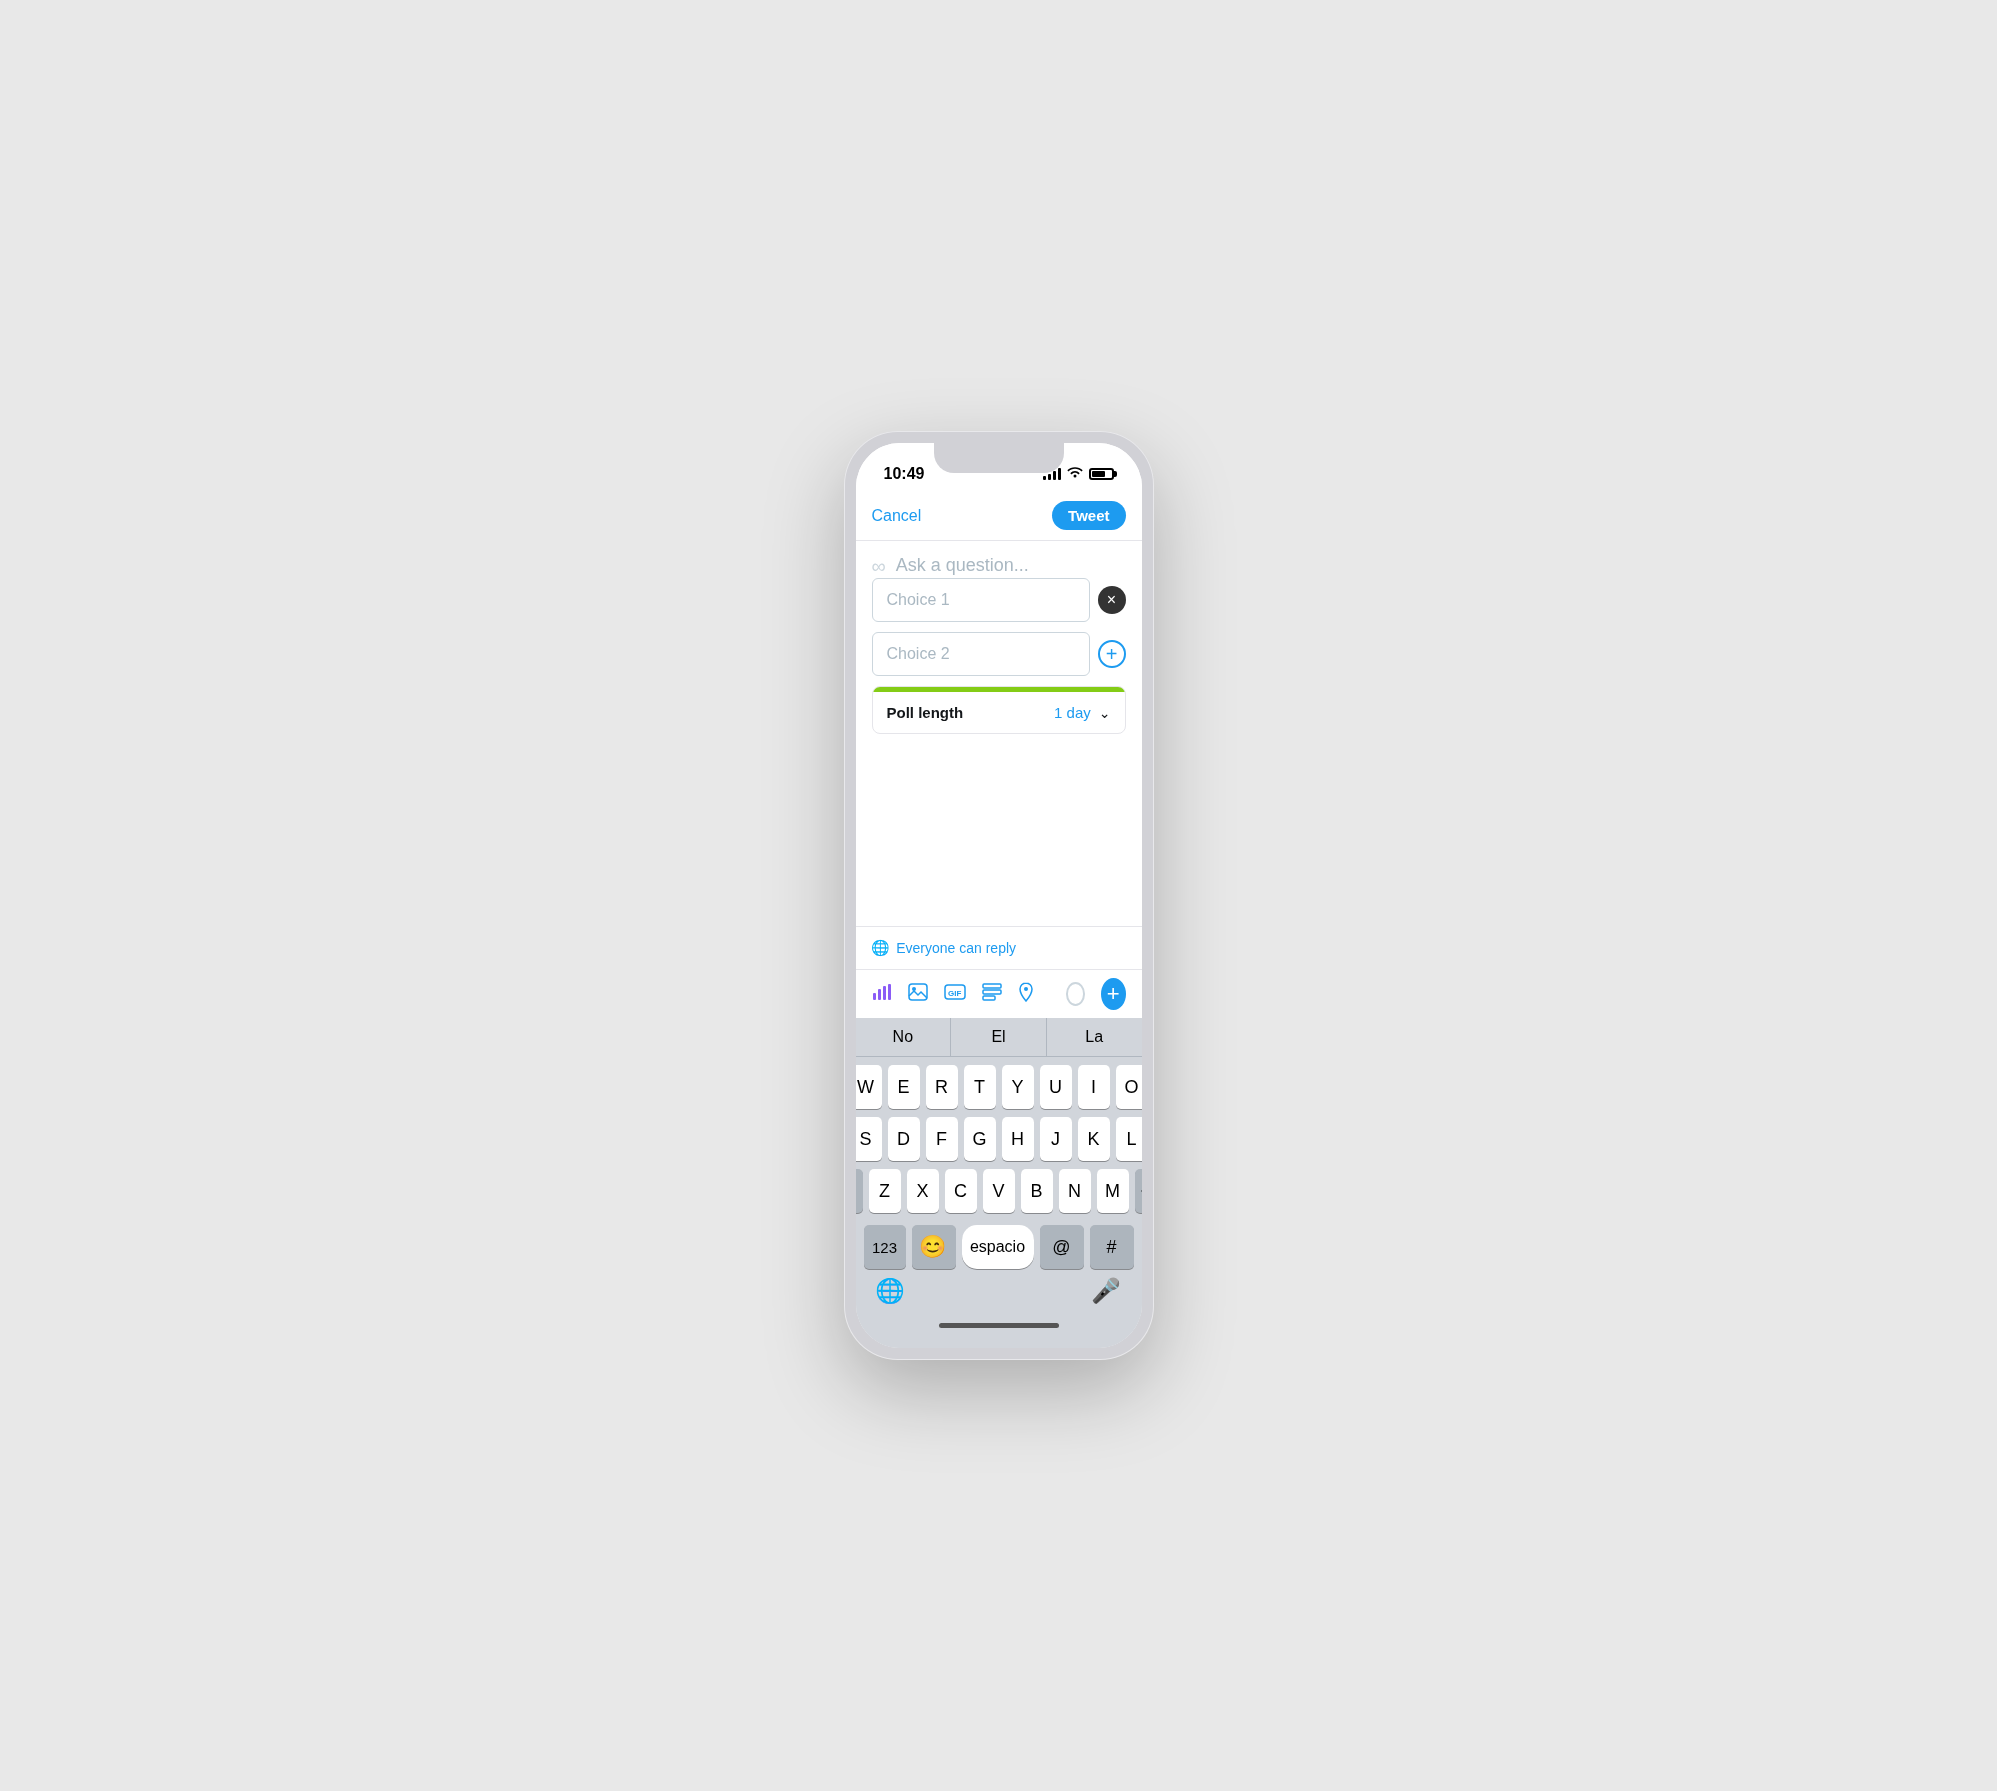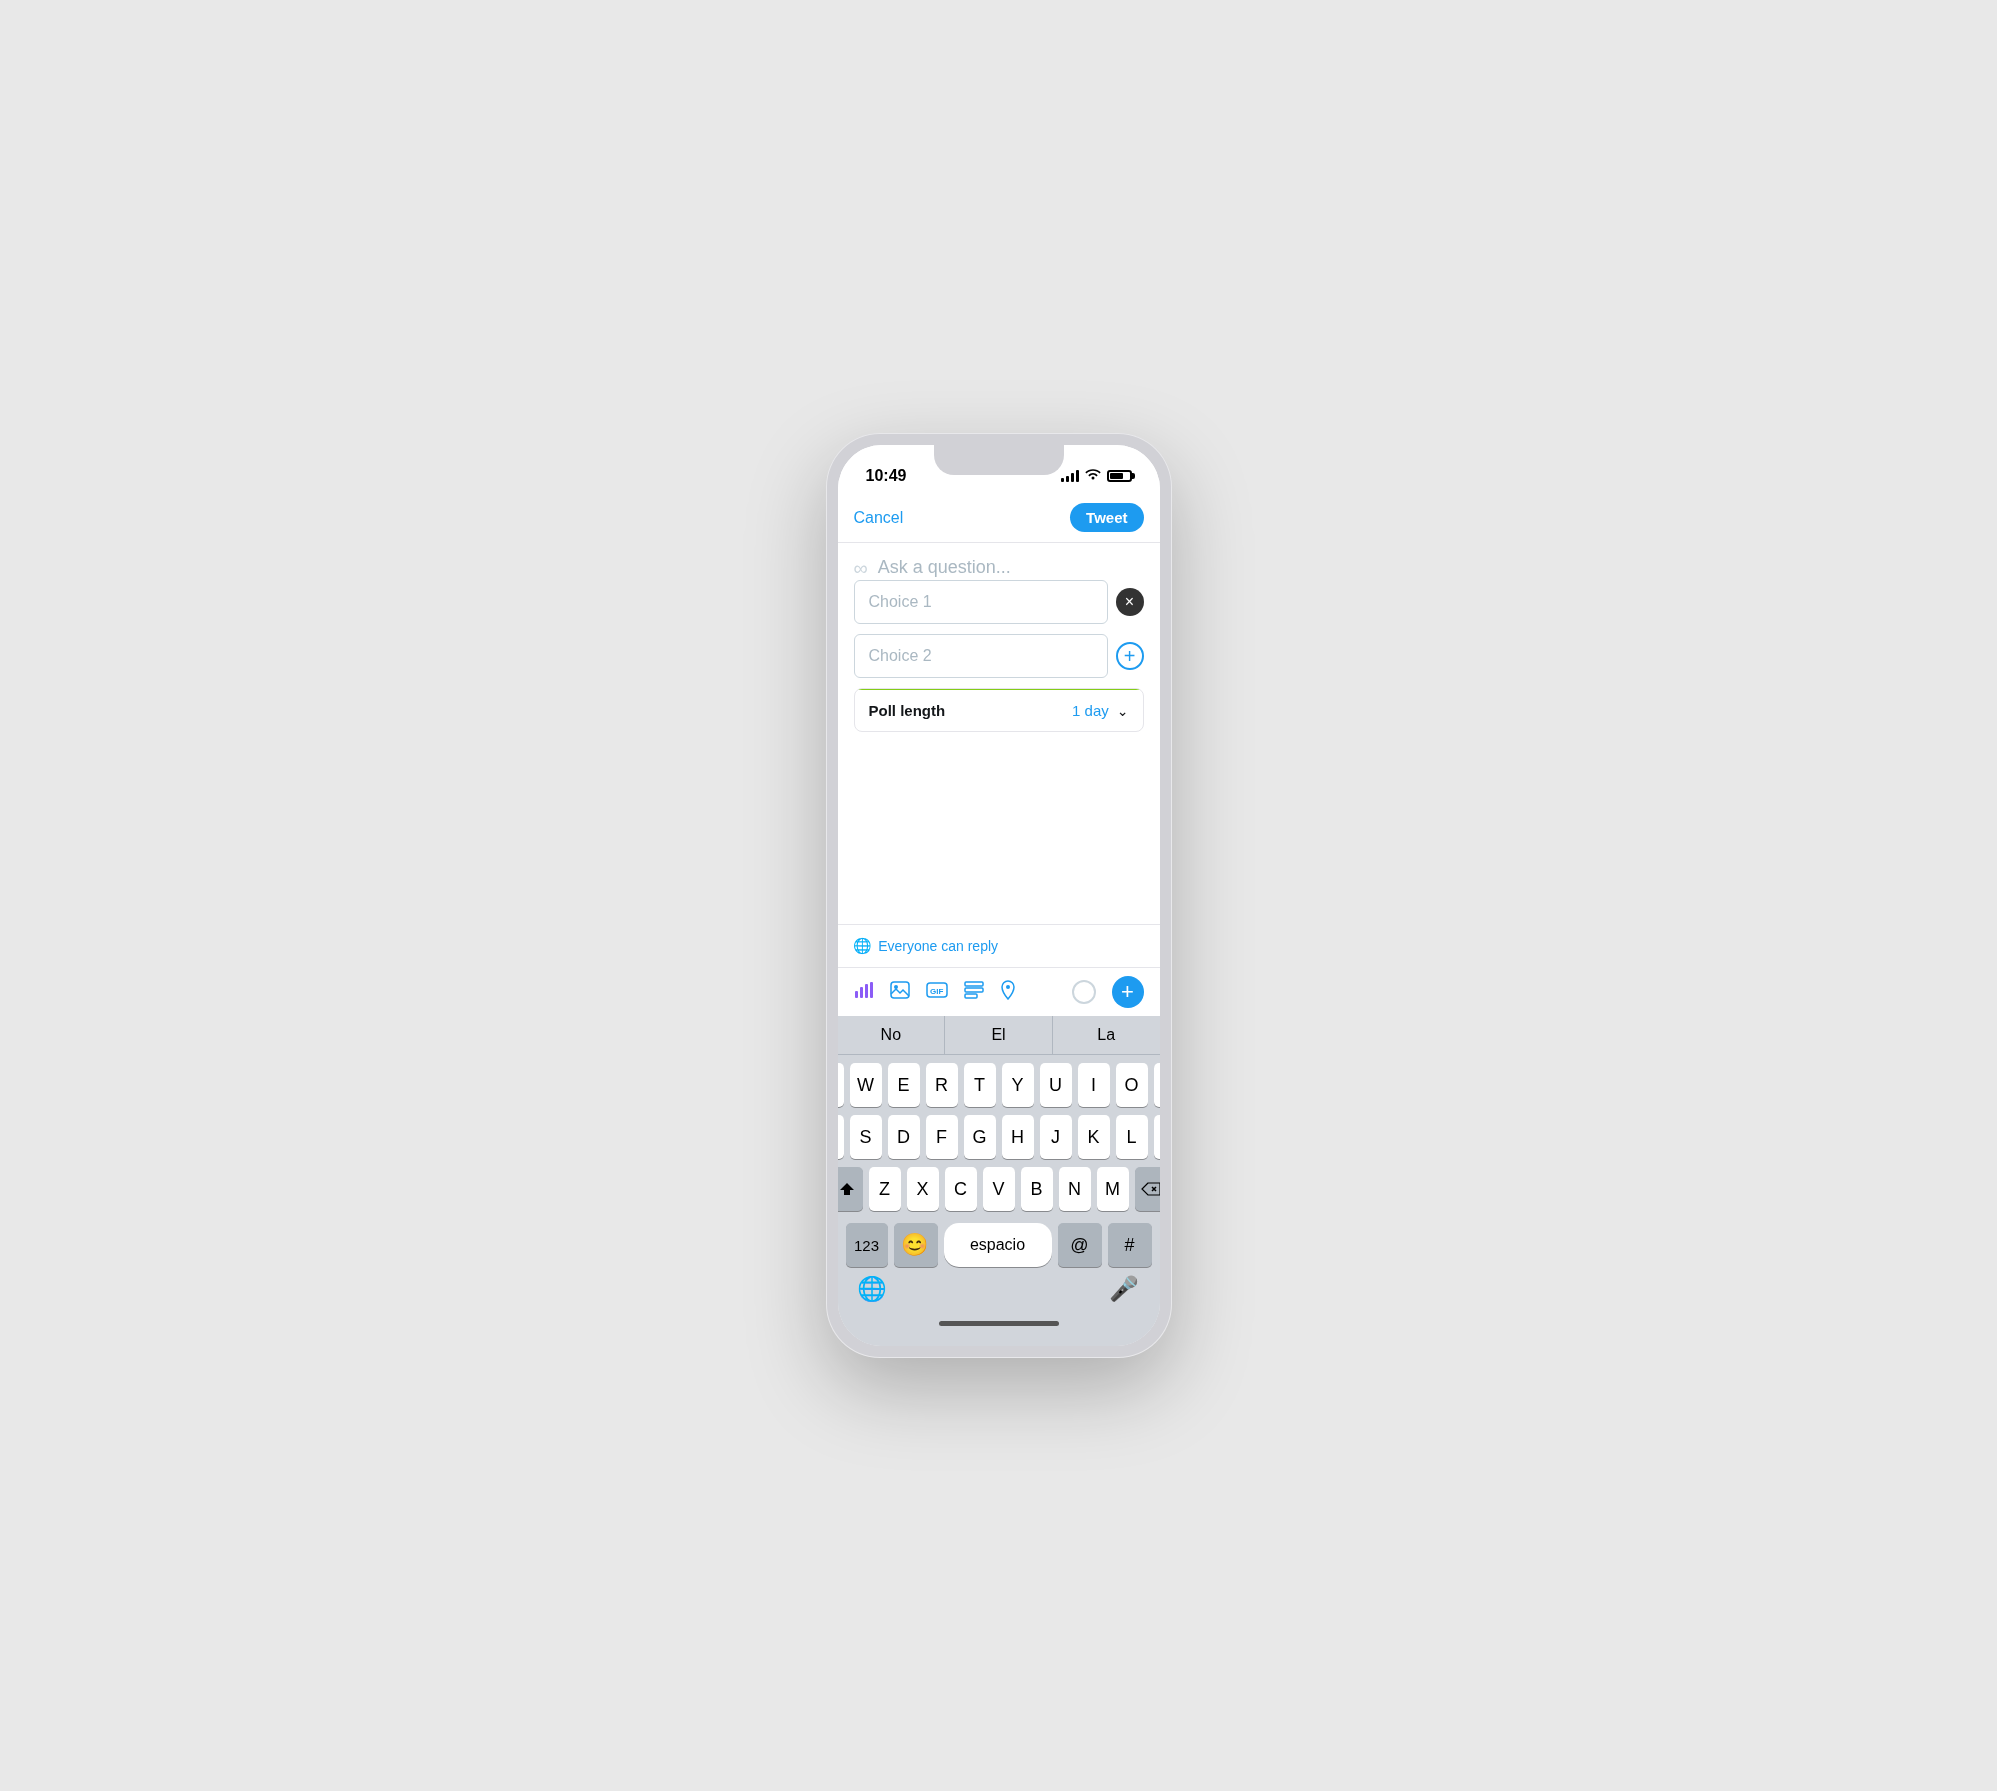--- a/index.html
+++ b/index.html
@@ -6,21 +6,21 @@
     body {
       background: #e8e8e8;
       display: flex;
       justify-content: center;
       align-items: center;
       min-height: 100vh;
       font-family: -apple-system, BlinkMacSystemFont, 'Helvetica Neue', Arial, sans-serif;
     }
 
     .phone-outer {
-      width: 346px;
+      width: 310px;
       background: #d1d1d6;
       border-radius: 54px;
       padding: 12px;
       box-shadow: 0 30px 80px rgba(0,0,0,0.25), inset 0 0 0 1px rgba(255,255,255,0.5);
       position: relative;
     }
 
     .phone-inner {
       background: #ffffff;
       border-radius: 44px;
@@ -192,21 +192,21 @@
       font-weight: 300;
       flex-shrink: 0;
     }
 
     
     .poll-length-row {
       display: flex;
       justify-content: space-between;
       align-items: center;
       padding: 12px 14px;
-      border-top: 1px solid #84cc16;
+      border-top: 5px solid #84cc16;
       margin: 0 0 0 0;
     }
     .poll-length-label {
       font-size: 15px;
       font-weight: 700;
       color: #14171a;
     }
     .poll-length-value {
       display: flex;
       align-items: center;

